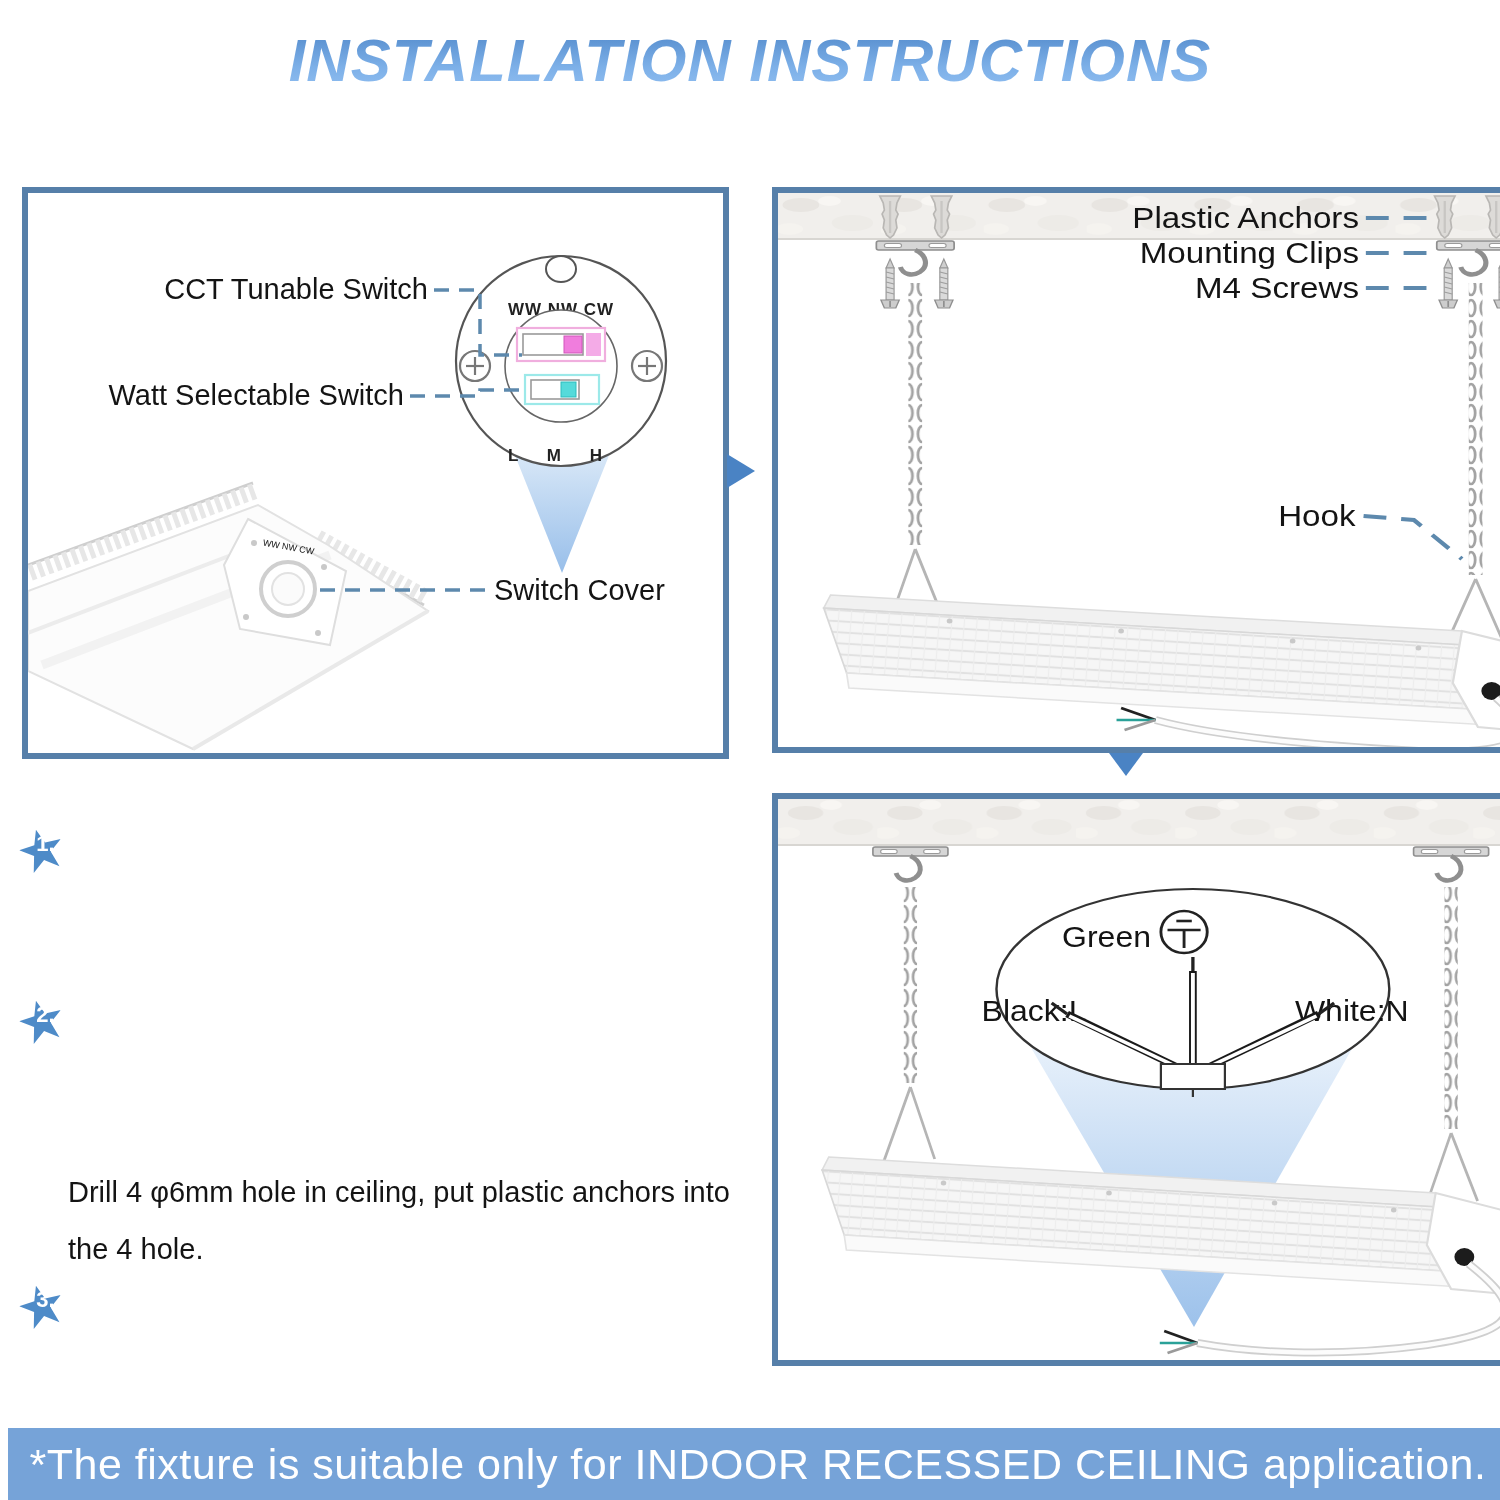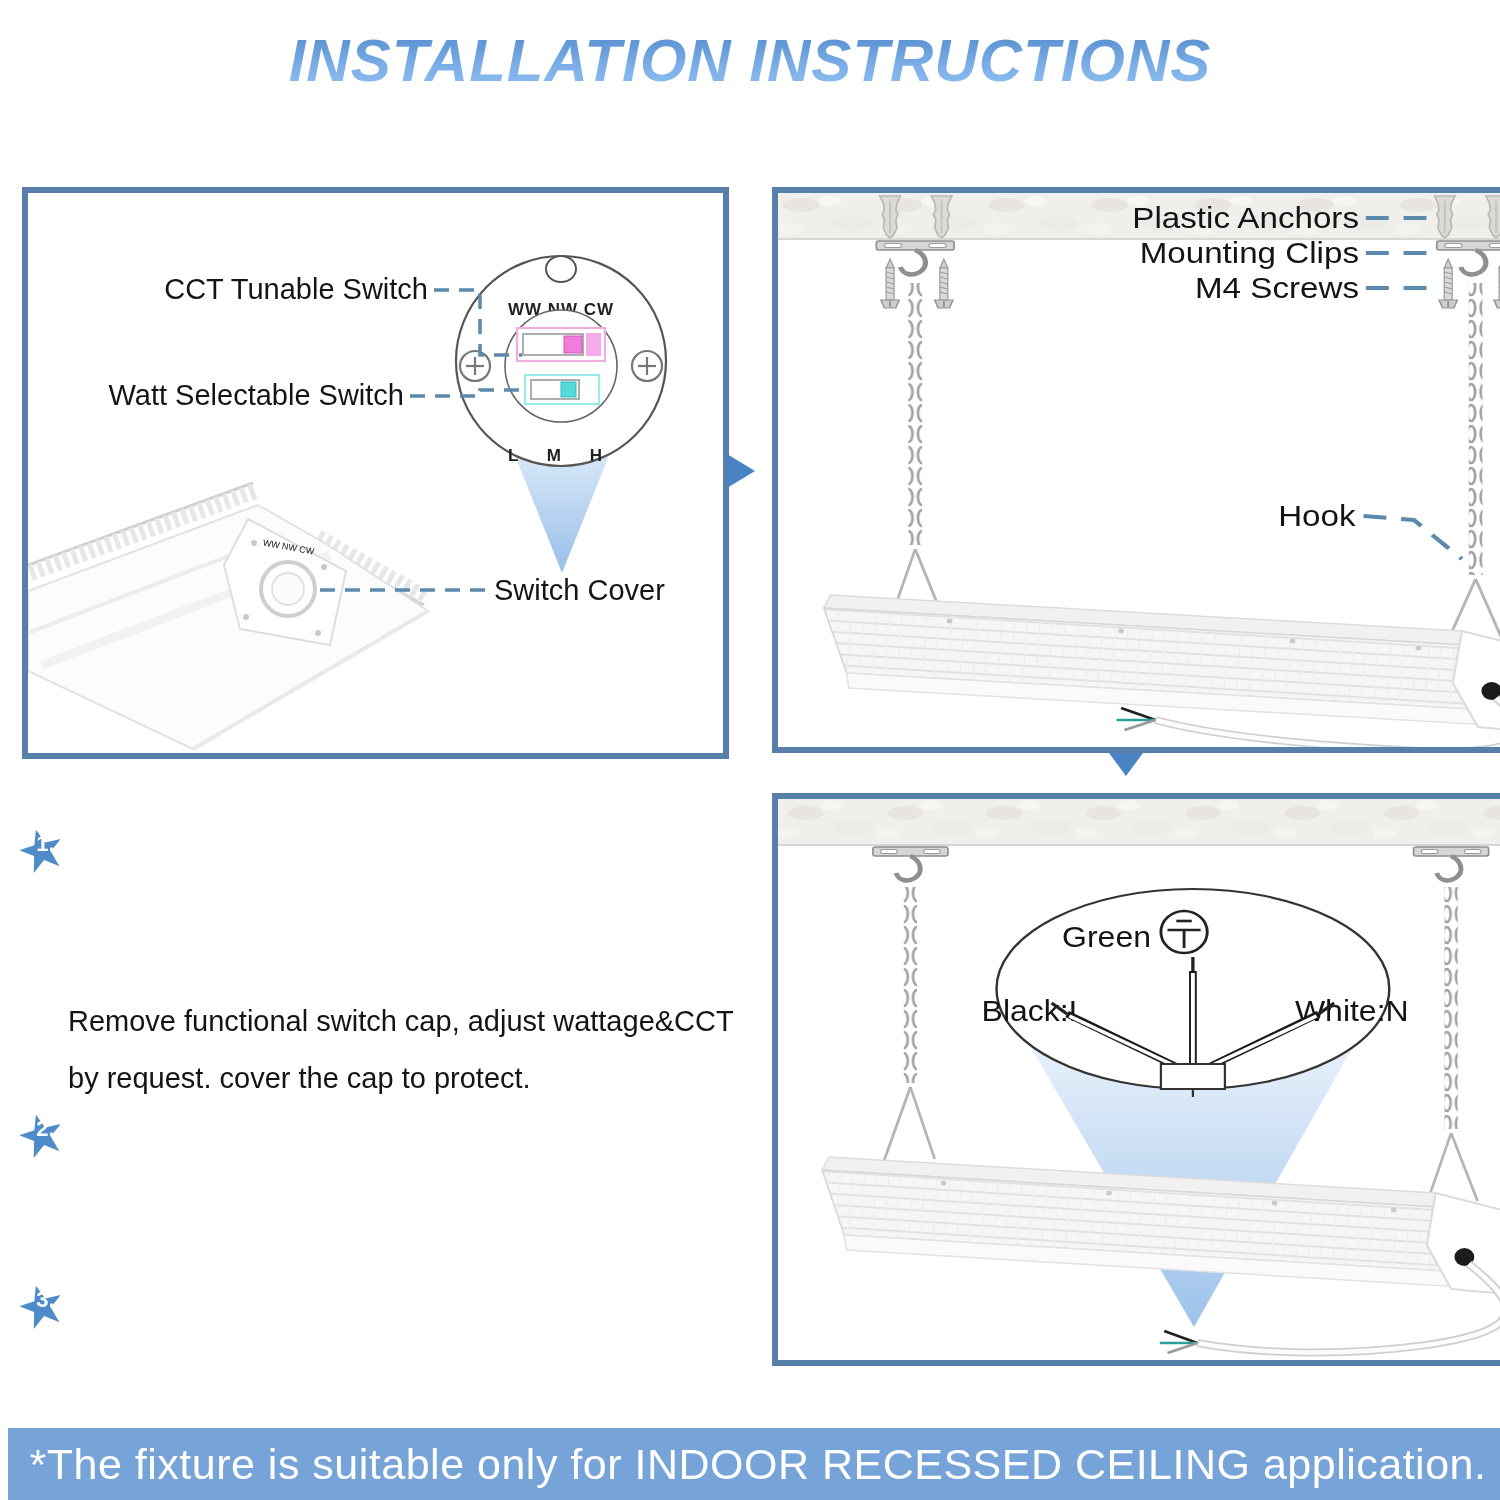--- a/index.html
+++ b/index.html
@@ -292,26 +292,26 @@
           <line x1="376" y1="290" x2="376" y2="298" stroke="#333" stroke-width="2"></line>
         </g>
       </g>
     </svg>
   </div>
 
   <ol class="steps">
     <li class="step">
       <span class="star"></span>
       <span class="star-num">1.</span>
-      <span>Remove functional switch cap, adjust wattage&amp;CCT
-by request. cover the cap to protect.</span>
     </li>
     <li class="step">
       <span class="star"></span>
       <span class="star-num">2.</span>
+      <span>Drill 4 φ6mm hole in ceiling, put plastic anchors into
+the 4 hole.</span>
     </li>
     <li class="step">
       <span class="star"></span>
       <span class="star-num">3.</span>
       
     </li>
 
   </ol>
 
   <div class="footer">

